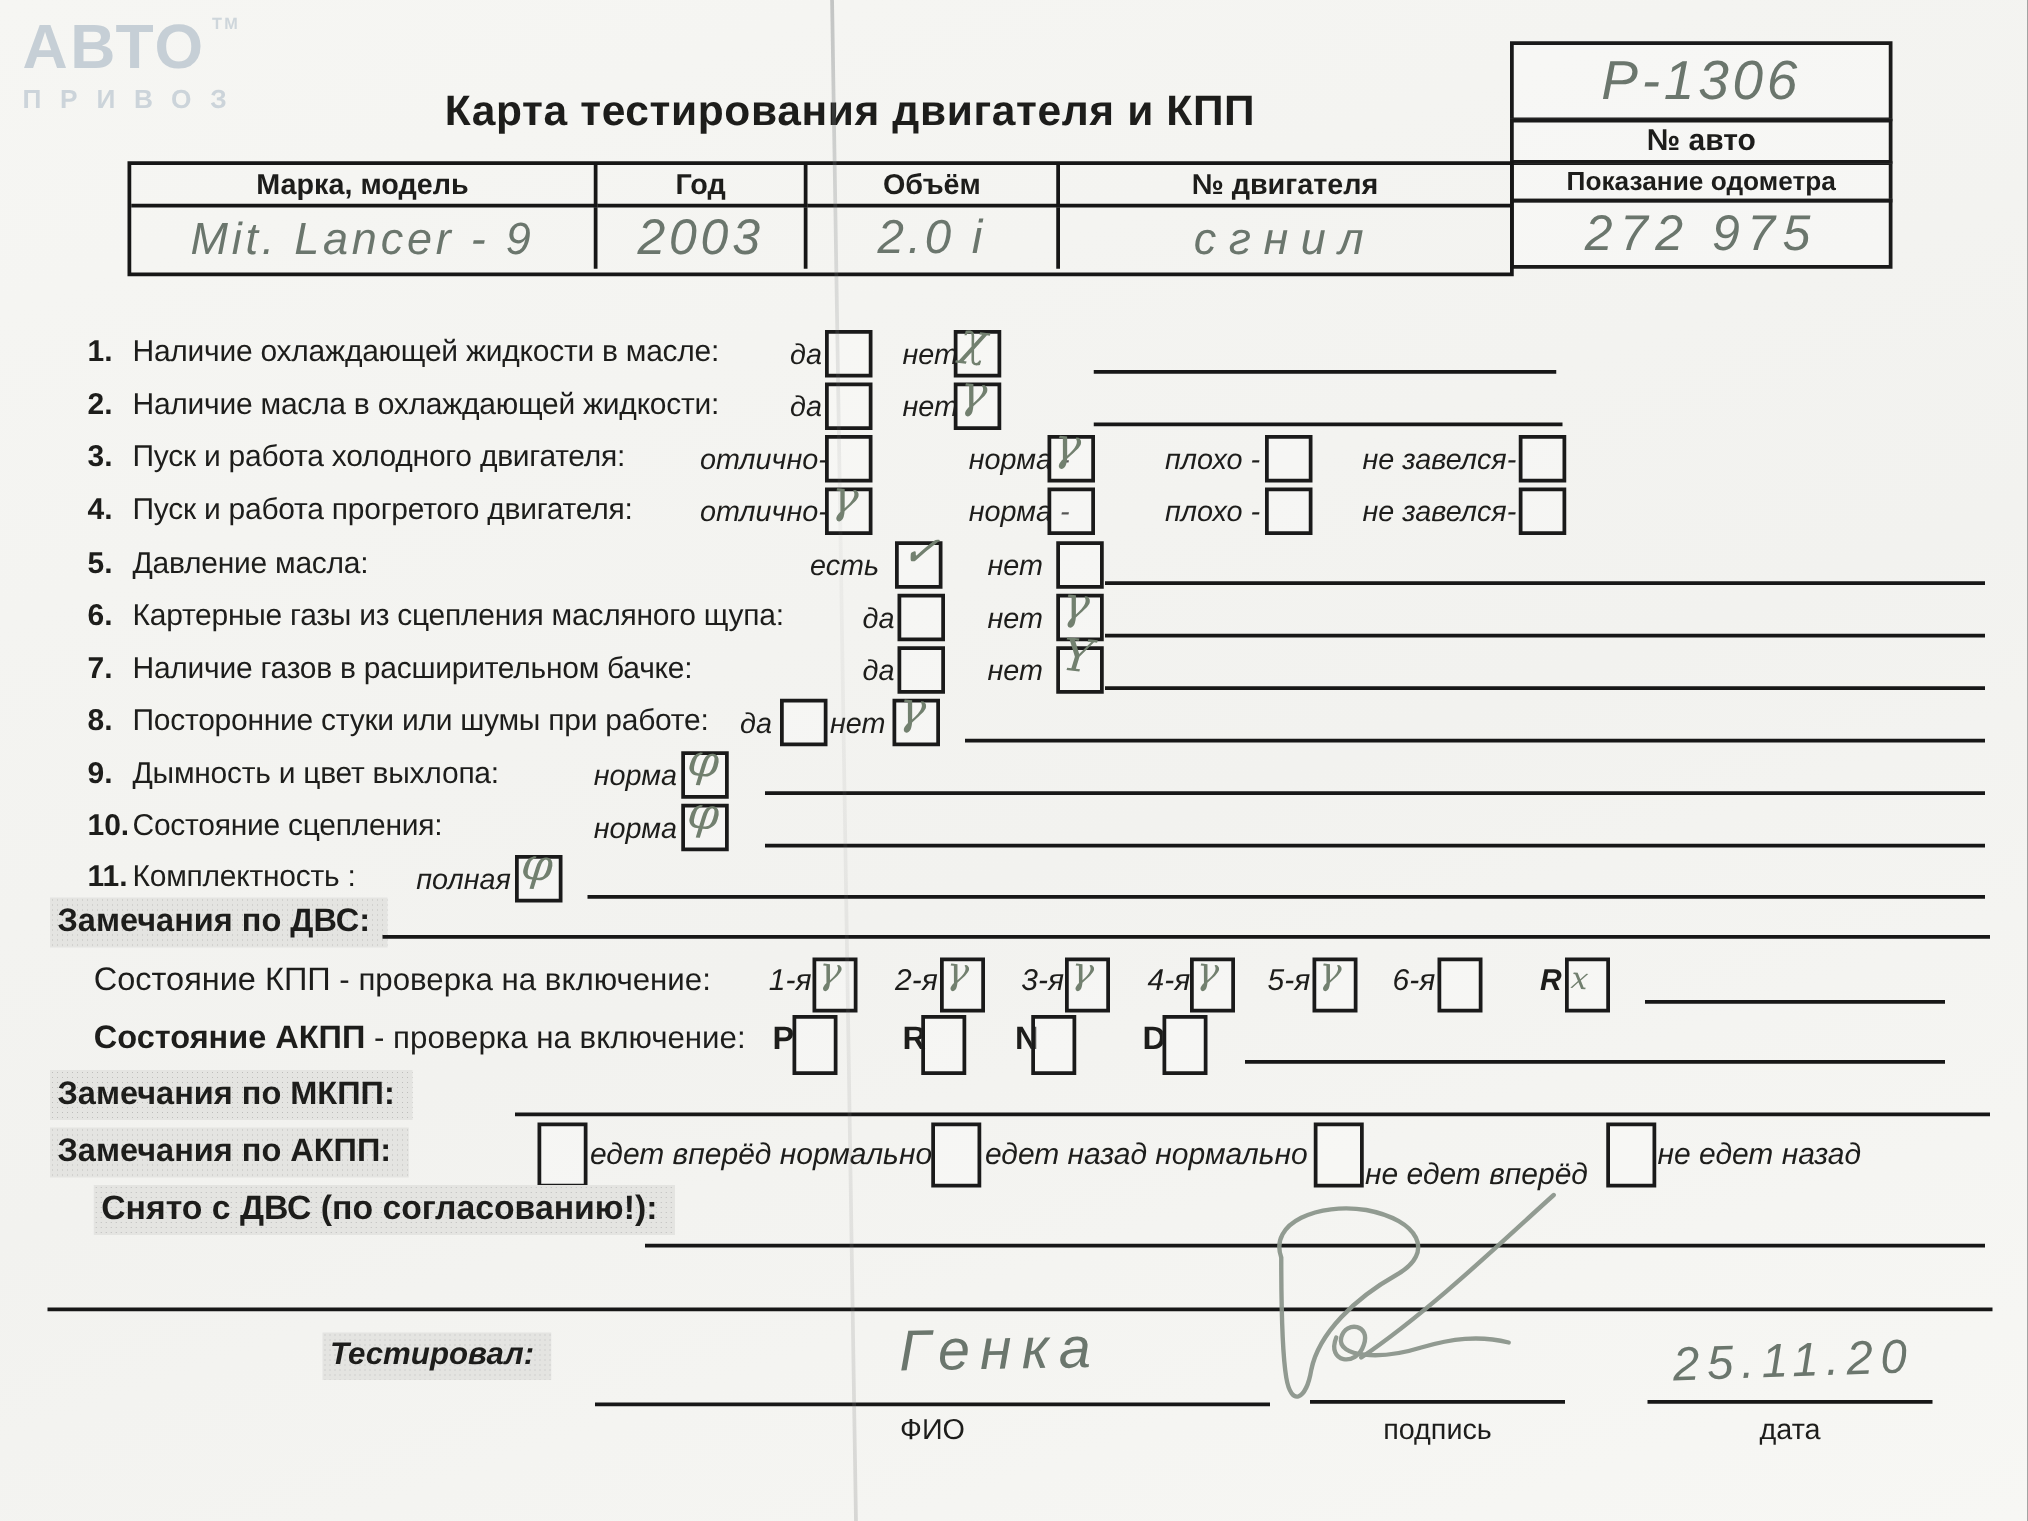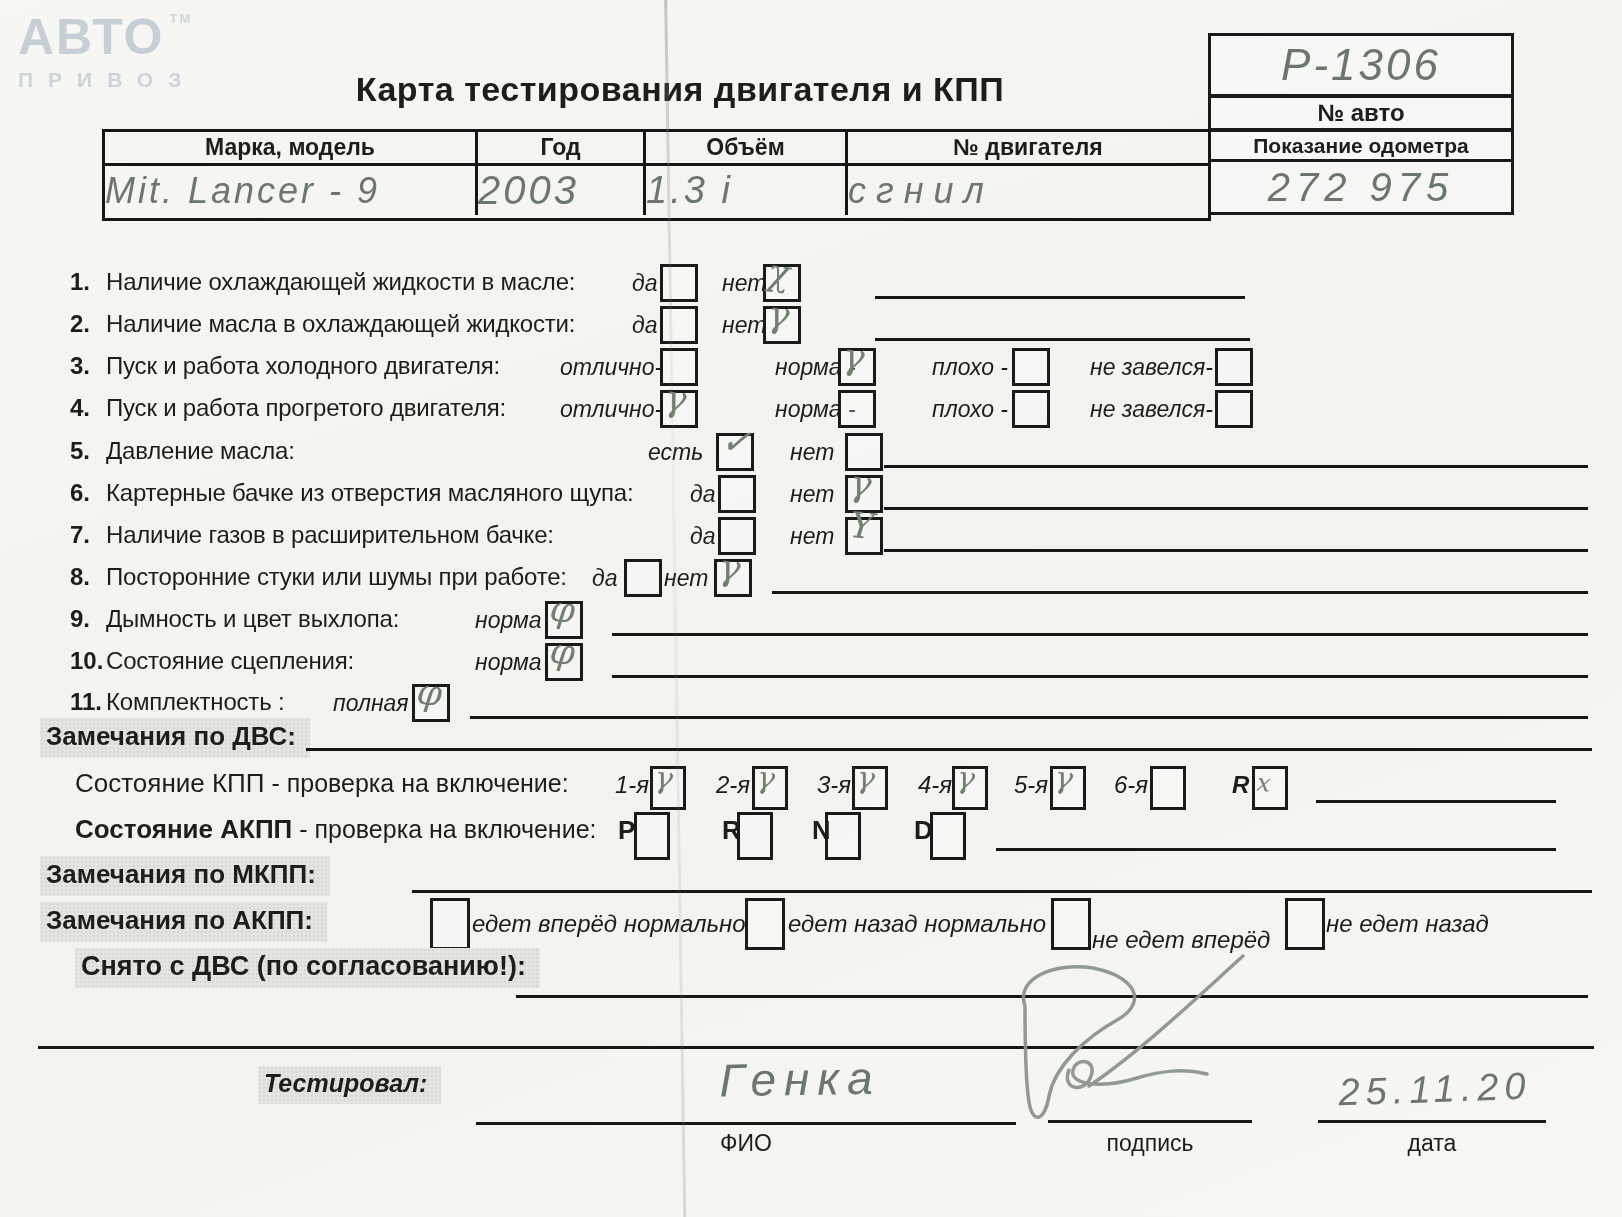--- a/index.html
+++ b/index.html
@@ -26,21 +26,21 @@
           background-size:4px 4px;}
   .seclab{font-weight:bold;font-size:26px;padding:3px 14px 6px 6px;white-space:nowrap;}
   .box{position:absolute;border:3px solid #1a1a1a;display:flex;align-items:center;justify-content:center;background:rgba(255,255,255,0.3);}
   .hand{font-style:italic;color:#6b766d;letter-spacing:3px;white-space:nowrap;}
   .title{font-weight:bold;font-size:34px;text-align:center;letter-spacing:0.5px;}
   .glab{font-style:italic;font-size:24px;top:3px;}
   .plab{font-weight:bold;font-size:26px;top:1px;}
   .vt-h{position:absolute;top:0;height:31px;border-right:3px solid #161616;border-bottom:3px solid #161616;
         font-weight:bold;font-size:23px;display:flex;align-items:center;justify-content:center;}
   .vt-v{position:absolute;top:34px;height:49px;border-right:3px solid #161616;
-        display:flex;align-items:center;justify-content:flex-start;}
+        display:flex;align-items:center;justify-content:center;}
   .cap{font-size:23px;text-align:center;}
   .crease{position:absolute;left:664px;top:-10px;width:3px;height:1240px;
           background:linear-gradient(to bottom,rgba(110,115,118,0.38),rgba(140,140,140,0.07) 35%,rgba(130,130,130,0.16) 80%,rgba(120,120,120,0.25));
           transform:rotate(-0.9deg);transform-origin:top center;}
   .logo-name{font-size:50px;font-weight:bold;color:#c6cfd6;letter-spacing:2px;line-height:1;}
   .logo-tm{font-size:13px;vertical-align:top;color:#ced6db;margin-left:5px;font-weight:bold;}
   .logo-sub{font-size:21px;font-weight:bold;color:#ccd4da;letter-spacing:15px;margin-top:6px;}
 </style>
 </head>
 <body>
@@ -72,21 +72,21 @@
     <div class="vt-h" style="left:373px;width:165px">Год</div>
     <div class="vt-h" style="left:541px;width:199px">Объём</div>
     <div class="vt-h" style="left:743px;width:360px;border-right:none">№ двигателя</div>
     <div class="vt-v" style="left:0;width:370px">
         <span class="hand" style="font-size:36px">Mit. Lancer - 9</span>
       </div>
     <div class="vt-v" style="left:373px;width:165px">
         <span class="hand" style="font-size:40px">2003</span>
       </div>
     <div class="vt-v" style="left:541px;width:199px">
-        <span class="hand" style="font-size:38px">1.3 i</span>
+        <span class="hand" style="font-size:38px">2.0 i</span>
       </div>
     <div class="vt-v" style="left:743px;width:360px;border-right:none">
         <span class="hand" style="font-size:36px;letter-spacing:10px">сгнил</span>
       </div>
   </div>
 
   <div class="row" style="top:268px">
     <span class="abs num" style="left:70px">1.</span>
     <span class="abs itext" style="left:106px">Наличие охлаждающей жидкости в масле:</span>
     <span class="abs optlab" style="left:632px">да</span>
@@ -165,21 +165,21 @@
       </span>
     <span class="abs optlab" style="left:790px">нет</span>
     <span class="abs cb" style="left:845px">
         <i class="mark"></i>
       </span>
     <span class="abs fl" style="left:884px;width:704px;top:28px"></span>
   </div>
 
   <div class="row" style="top:479px">
     <span class="abs num" style="left:70px">6.</span>
-    <span class="abs itext" style="left:106px">Картерные бачке из отверстия масляного щупа:</span>
+    <span class="abs itext" style="left:106px">Картерные газы из сцепления масляного щупа:</span>
     <span class="abs optlab" style="left:690px">да</span>
     <span class="abs cb" style="left:718px">
         <i class="mark"></i>
       </span>
     <span class="abs optlab" style="left:790px">нет</span>
     <span class="abs cb" style="left:845px">
         <i class="mark">γ</i>
       </span>
     <span class="abs fl" style="left:884px;width:704px;top:28px"></span>
   </div>

